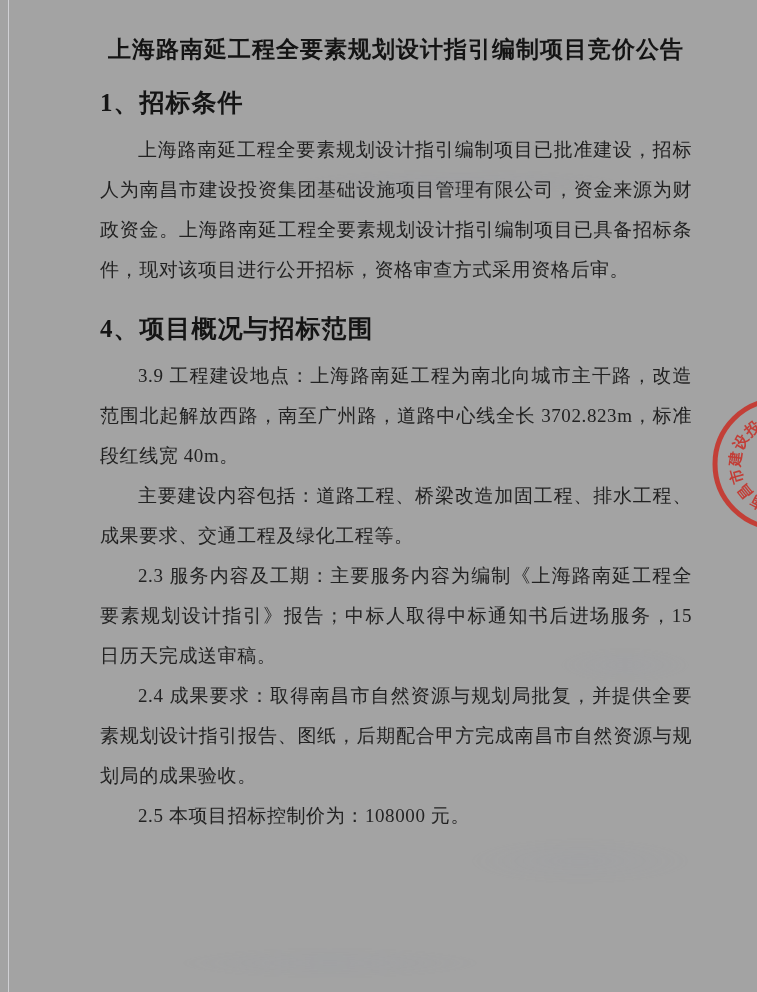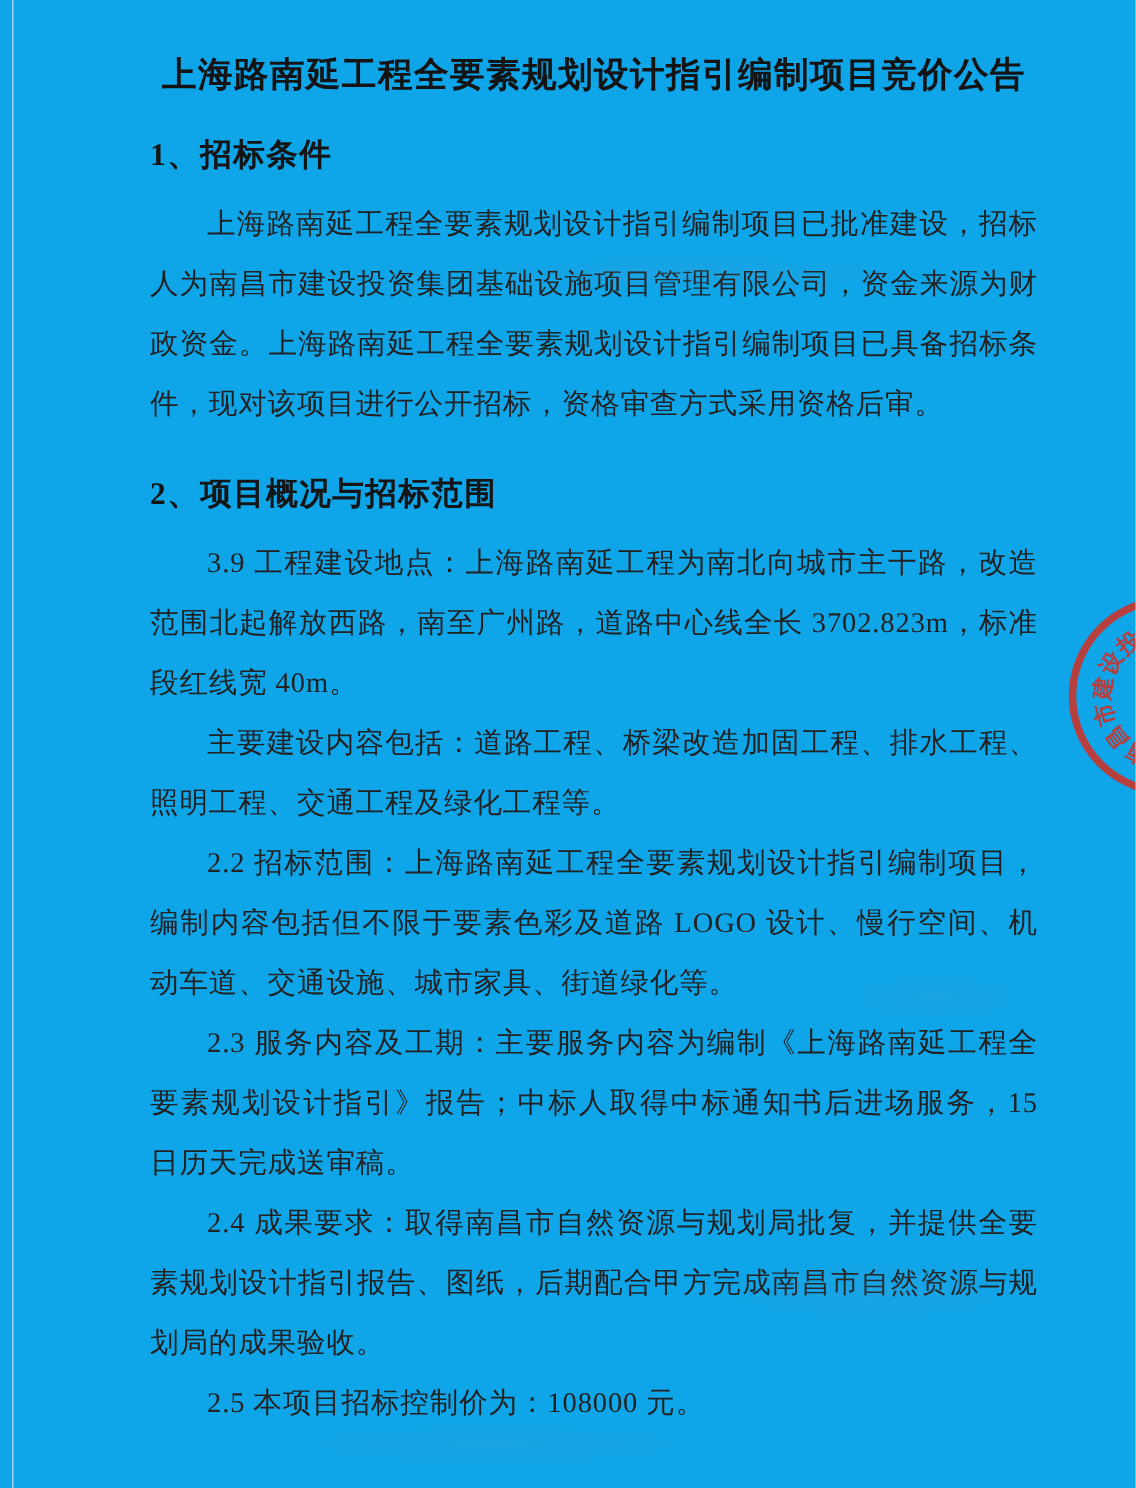--- a/index.html
+++ b/index.html
@@ -1,19 +1,19 @@
 <!DOCTYPE html>
 <html><head>
 <meta charset="utf-8">
 <style>
   html,body{margin:0;padding:0;}
   .page{
     position:relative;
     width:757px;height:992px;
-    background:#0ea5e9;
+    background:#a3a3a3;
     overflow:hidden;
     font-family:"Liberation Serif","DejaVu Serif",serif;
     color:#1e1e1e;
   }
   
   .scan-edge{
     position:absolute;left:8px;top:0;bottom:0;width:1px;
     background:#e2e3e8;opacity:.7;
   }
   .content{
@@ -21,21 +21,21 @@
   }
   .doc-title{
     text-align:center;
     font-size:23px;line-height:28px;
     font-weight:bold;
     letter-spacing:1px;
     color:#141414;
   }
   .heading{
     margin:26px 0 14px 0;
-    font-size:21px;line-height:26px;
+    font-size:25px;line-height:26px;
     font-weight:bold;
     color:#151515;
     letter-spacing:1px;
   }
   .para{
     margin:0;
     font-size:19px;line-height:40px;
     text-align:justify;
     text-justify:inter-ideograph;
     letter-spacing:.6px;
@@ -68,24 +68,23 @@
 
 <div class="page">
 
   <div class="scan-edge"></div>
 
   <div class="content">
     <div class="doc-title">上海路南延工程全要素规划设计指引编制项目竞价公告</div>
     <div id="blocks">
         <div class="heading">1、招标条件</div>
         <div class="para">上海路南延工程全要素规划设计指引编制项目已批准建设，招标人为南昌市建设投资集团基础设施项目管理有限公司，资金来源为财政资金。上海路南延工程全要素规划设计指引编制项目已具备招标条件，现对该项目进行公开招标，资格审查方式采用资格后审。</div>
-        <div class="heading">2、项目概况与招标范围</div>
+        <div class="heading">4、项目概况与招标范围</div>
         <div class="para">3.9 工程建设地点：上海路南延工程为南北向城市主干路，改造范围北起解放西路，南至广州路，道路中心线全长 3702.823m，标准段红线宽 40m。</div>
-        <div class="para">主要建设内容包括：道路工程、桥梁改造加固工程、排水工程、照明工程、交通工程及绿化工程等。</div>
-        <div class="para">2.2 招标范围：上海路南延工程全要素规划设计指引编制项目，编制内容包括但不限于要素色彩及道路 LOGO 设计、慢行空间、机动车道、交通设施、城市家具、街道绿化等。</div>
+        <div class="para">主要建设内容包括：道路工程、桥梁改造加固工程、排水工程、成果要求、交通工程及绿化工程等。</div>
         <div class="para">2.3 服务内容及工期：主要服务内容为编制《上海路南延工程全要素规划设计指引》报告；中标人取得中标通知书后进场服务，15 日历天完成送审稿。</div>
         <div class="para">2.4 成果要求：取得南昌市自然资源与规划局批复，并提供全要素规划设计指引报告、图纸，后期配合甲方完成南昌市自然资源与规划局的成果验收。</div>
         <div class="para">2.5 本项目招标控制价为：108000 元。</div>
       </div>
   </div>
 
   <svg class="seal" width="170" height="170" viewBox="0 0 170 170" aria-hidden="true">
     <g>
       <circle cx="72" cy="72" r="64" fill="none" stroke="#c5362e" stroke-width="5" opacity="0.92"></circle>
     </g>

